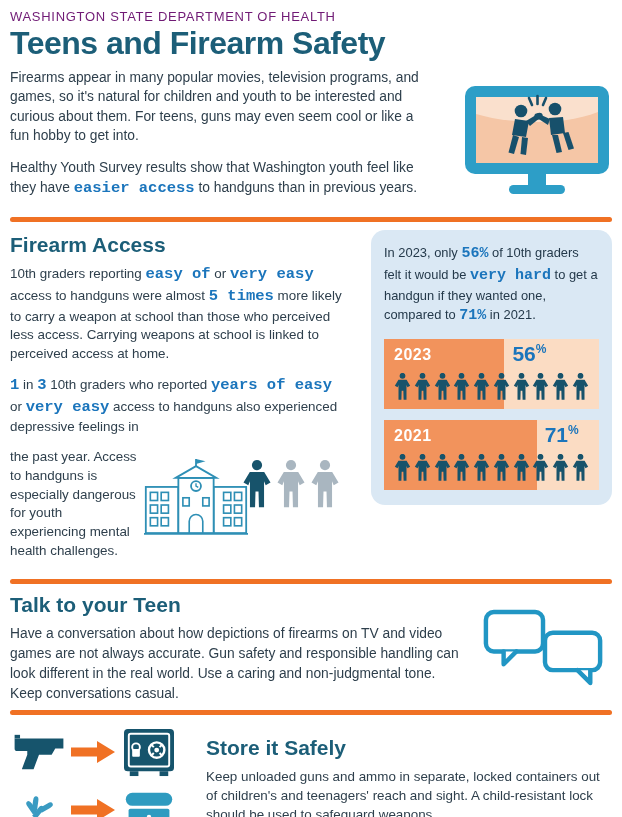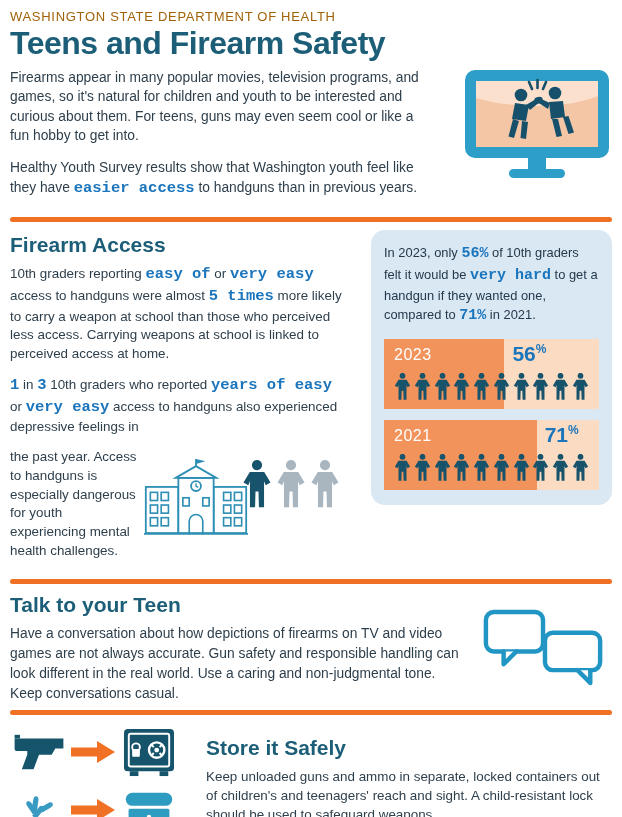--- a/index.html
+++ b/index.html
@@ -1,23 +1,23 @@
 <!DOCTYPE html>
 <html style="--accent-orange: #F07124; --accent-blue: #1B75BC; --heading-teal: #1C5E78; --body-text: #2E3F4C; --panel-blue: #DAE8F4; --bar-fill: #F2935C; --bar-bg: #FBDCC3; --pictogram-teal: #17536B; --figure-gray: #A9B6C0; --icon-blue: #2D9EC7; --logo-teal: #0087AD;"><head>
 <meta charset="utf-8">
 <style>
   html,body { margin:0; padding:0; background:#ffffff; }
   body { font-family:"Liberation Sans", sans-serif; }
   .page { position:relative; width:622px; height:817px; margin:0 auto; overflow:hidden;
           background:#fff; color:var(--body-text,#2E3F4C); padding:0 10px; box-sizing:border-box; }
 
-  .eyebrow { padding-top:9px; font-size:13px; letter-spacing:.7px; color:#a16207; }
+  .eyebrow { padding-top:9px; font-size:13px; letter-spacing:.7px; color:#701a75; }
   .title { margin:1px 0 6px; font-size:32px; font-weight:700; color:var(--heading-teal,#1C5E78); letter-spacing:-.5px; }
 
-  .intro { display:flex; gap:31px; align-items:flex-start; }
+  .intro { display:flex; gap:31px; align-items:center; }
   .intro-text { flex:1; font-size:13.8px; line-height:1.4; }
   .intro-text p { margin:0 0 13px; }
   .tv-wrap { width:150px; }
 
   .accent { color:var(--accent-blue,#1B75BC); font-weight:700;font-family:Liberation Mono, monospace; }
   .accent.lg { font-size:15.5px; }
 
   .divider { height:5px; background:var(--accent-orange,#F07124); border-radius:3px; margin:5px 0; }
 
   h2 { font-size:21px; font-weight:700; color:var(--heading-teal,#1C5E78); margin:3px 0 7px; }
@@ -31,21 +31,21 @@
   .figures { display:flex; gap:4px; margin:8px 0 0 -10px; }
   .person-lg { width:30px; height:56px; }
   .fig-dark { fill:var(--pictogram-teal,#17536B); }
   .fig-gray { fill:var(--figure-gray,#A9B6C0); }
 
   .stat-panel { flex:1; background:var(--panel-blue,#DAE8F4); border-radius:14px; padding:13px 13px 4px; align-self:flex-start;margin-left:13px; }
   .panel-text { font-size:12.9px; line-height:1.45; color:#24394A; margin:0 0 12px; }
   .panel-text .accent { font-size:15px; }
   .pictobar { position:relative; height:70px; background:var(--bar-bg,#FBDCC3); margin-bottom:11px; }
   .bar-fill { position:absolute; top:0; bottom:0; left:0; background:var(--bar-fill,#F2935C); }
-  .bar-year { position:absolute; top:7px; left:10px; color:#fff; font-weight:400; font-size:16px; letter-spacing:.5px; }
+  .bar-year { position:absolute; top:7px; left:10px; color:#fff; font-weight:700; font-size:16px; letter-spacing:.5px; }
   .bar-pct { position:absolute; top:3px; font-weight:700; font-size:21px; color:var(--accent-blue,#1B75BC); }
   .bar-pct sup { font-size:12px; }
   .people-row { position:absolute; left:10px; right:10px; bottom:5px; height:35px;
                 display:flex; justify-content:space-between; }
   .person { width:17px; height:35px; fill:var(--pictogram-teal,#17536B); }
 
   .talk-section { display:flex; align-items:center; gap:20px; padding:1px 0; }
   .talk-text { flex:1; }
   .talk-text p { font-size:13.8px; line-height:1.45; margin:0; }
   .bubbles-wrap { width:128px; padding-right:4px; }

